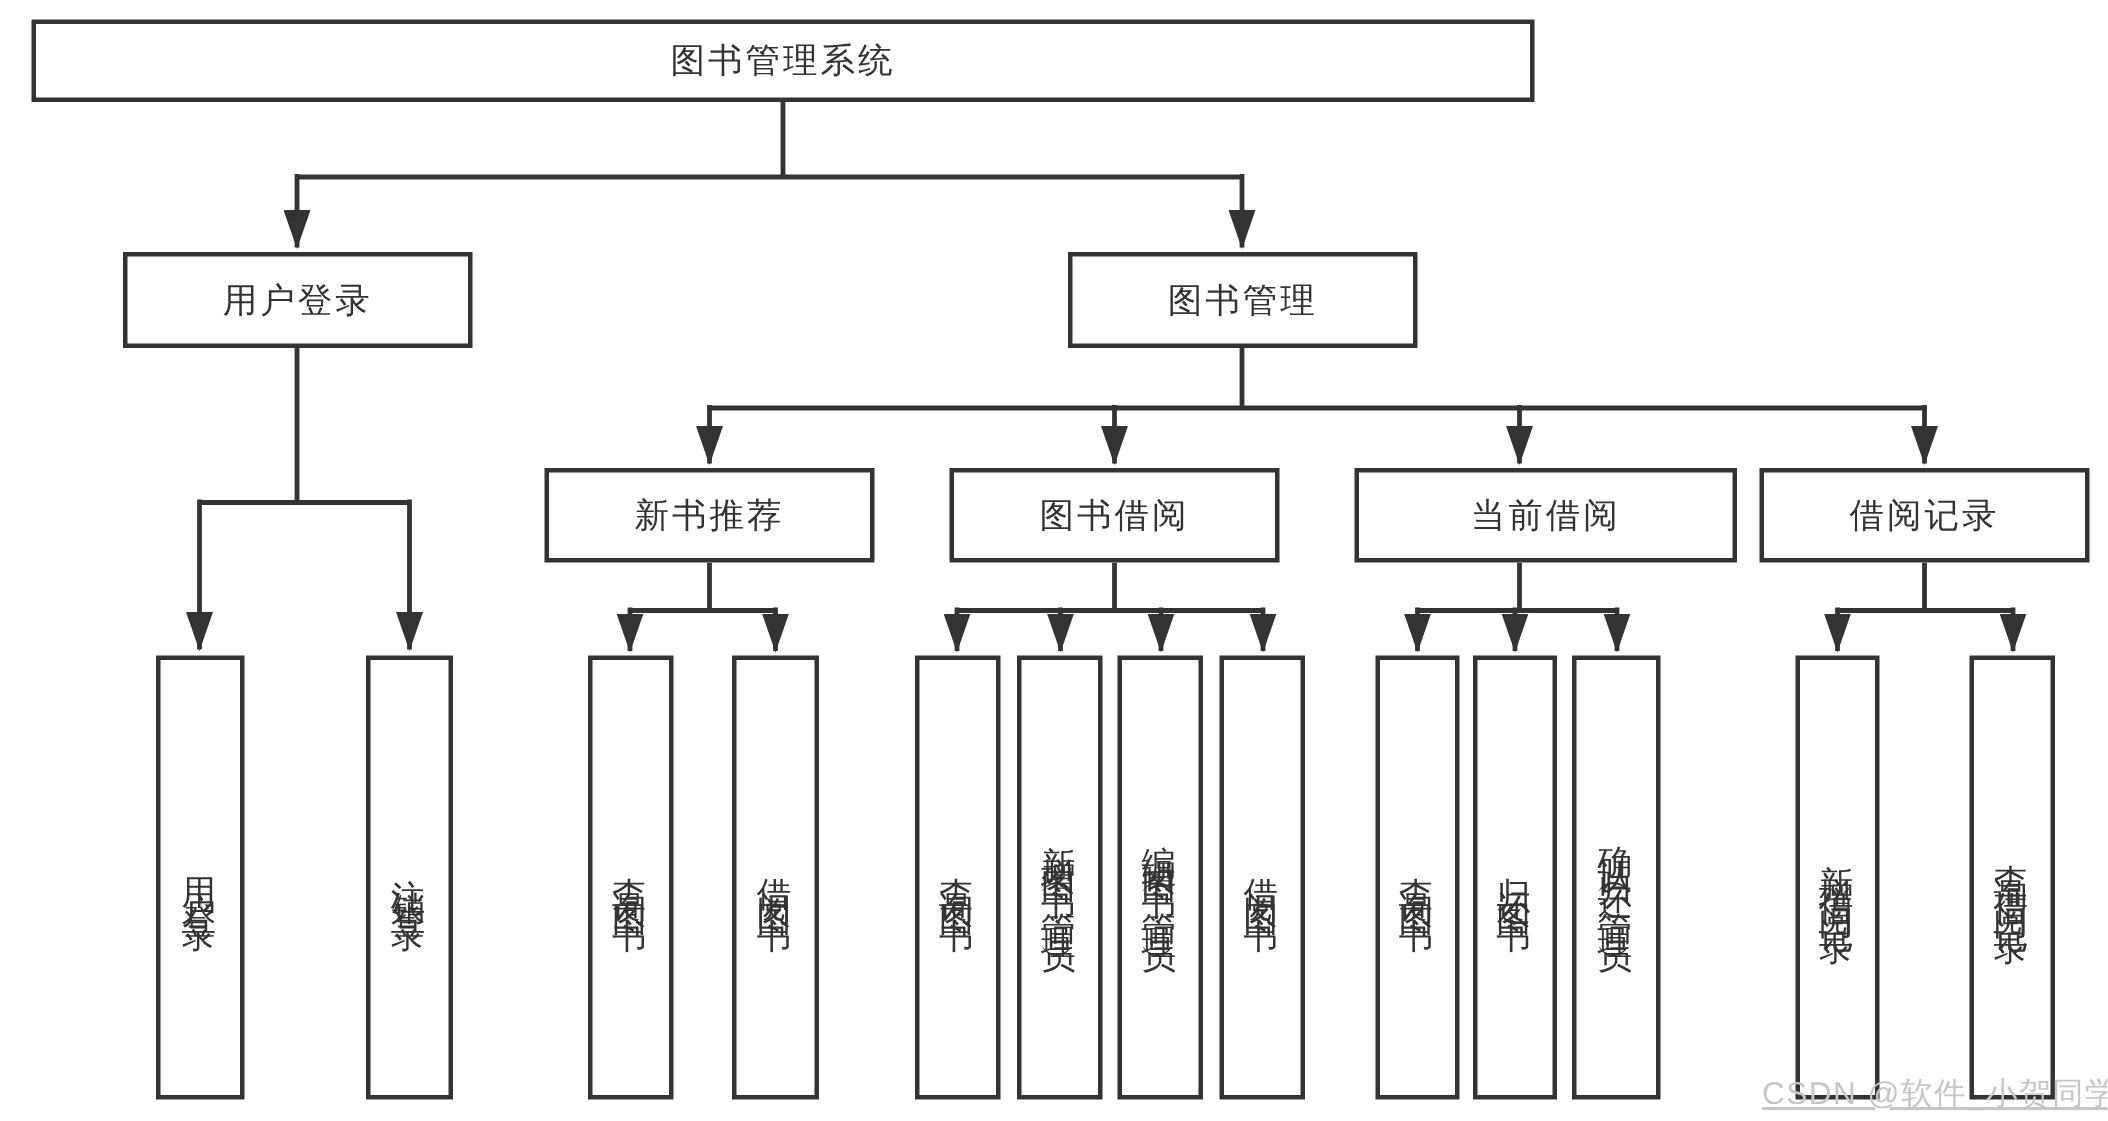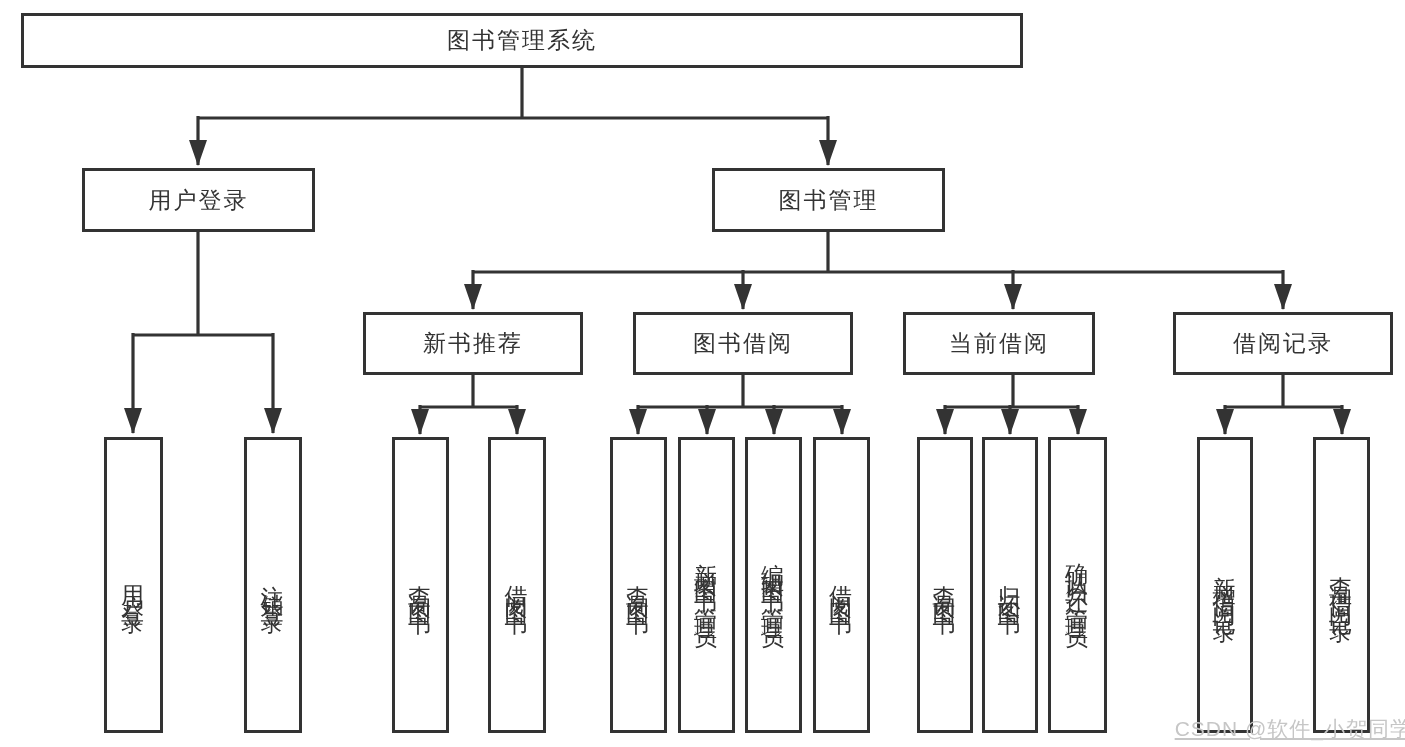--- a/index.html
+++ b/index.html
@@ -84,21 +84,21 @@
     </g>
   </svg>
 
   <div class="node" style="left:21px; top:13px; width:1002px; height:55px;">图书管理系统</div>
 
   <div class="node" style="left:82px; top:168px; width:233px; height:64px;">用户登录</div>
   <div class="node" style="left:712px; top:168px; width:233px; height:64px;">图书管理</div>
 
   <div class="node" style="left:633px; top:312px; width:220px; height:63px;">图书借阅</div>
   <div class="node" style="left:363px; top:312px; width:220px; height:63px;">新书推荐</div>
-  <div class="node" style="left:903px; top:312px; width:192px; height:63px;">当前借阅</div>
+  <div class="node" style="left:903px; top:312px; width:255px; height:63px;">当前借阅</div>
   <div class="node" style="left:1173px; top:312px; width:220px; height:63px;">借阅记录</div>
 
   <div class="node leaf" style="left:104px; top:437px; width:59px; height:296px;">用户登录</div>
   <div class="node leaf" style="left:244px; top:437px; width:58px; height:296px;">注销登录</div>
 
   <div class="node leaf" style="left:392px; top:437px; width:57px; height:296px;">查询图书</div>
   <div class="node leaf" style="left:488px; top:437px; width:58px; height:296px;">借阅图书</div>
 
   <div class="node leaf" style="left:610px; top:437px; width:57px; height:296px;">查询图书</div>
   <div class="node leaf" style="left:678px; top:437px; width:57px; height:296px;">新增图书（管理员）</div>

